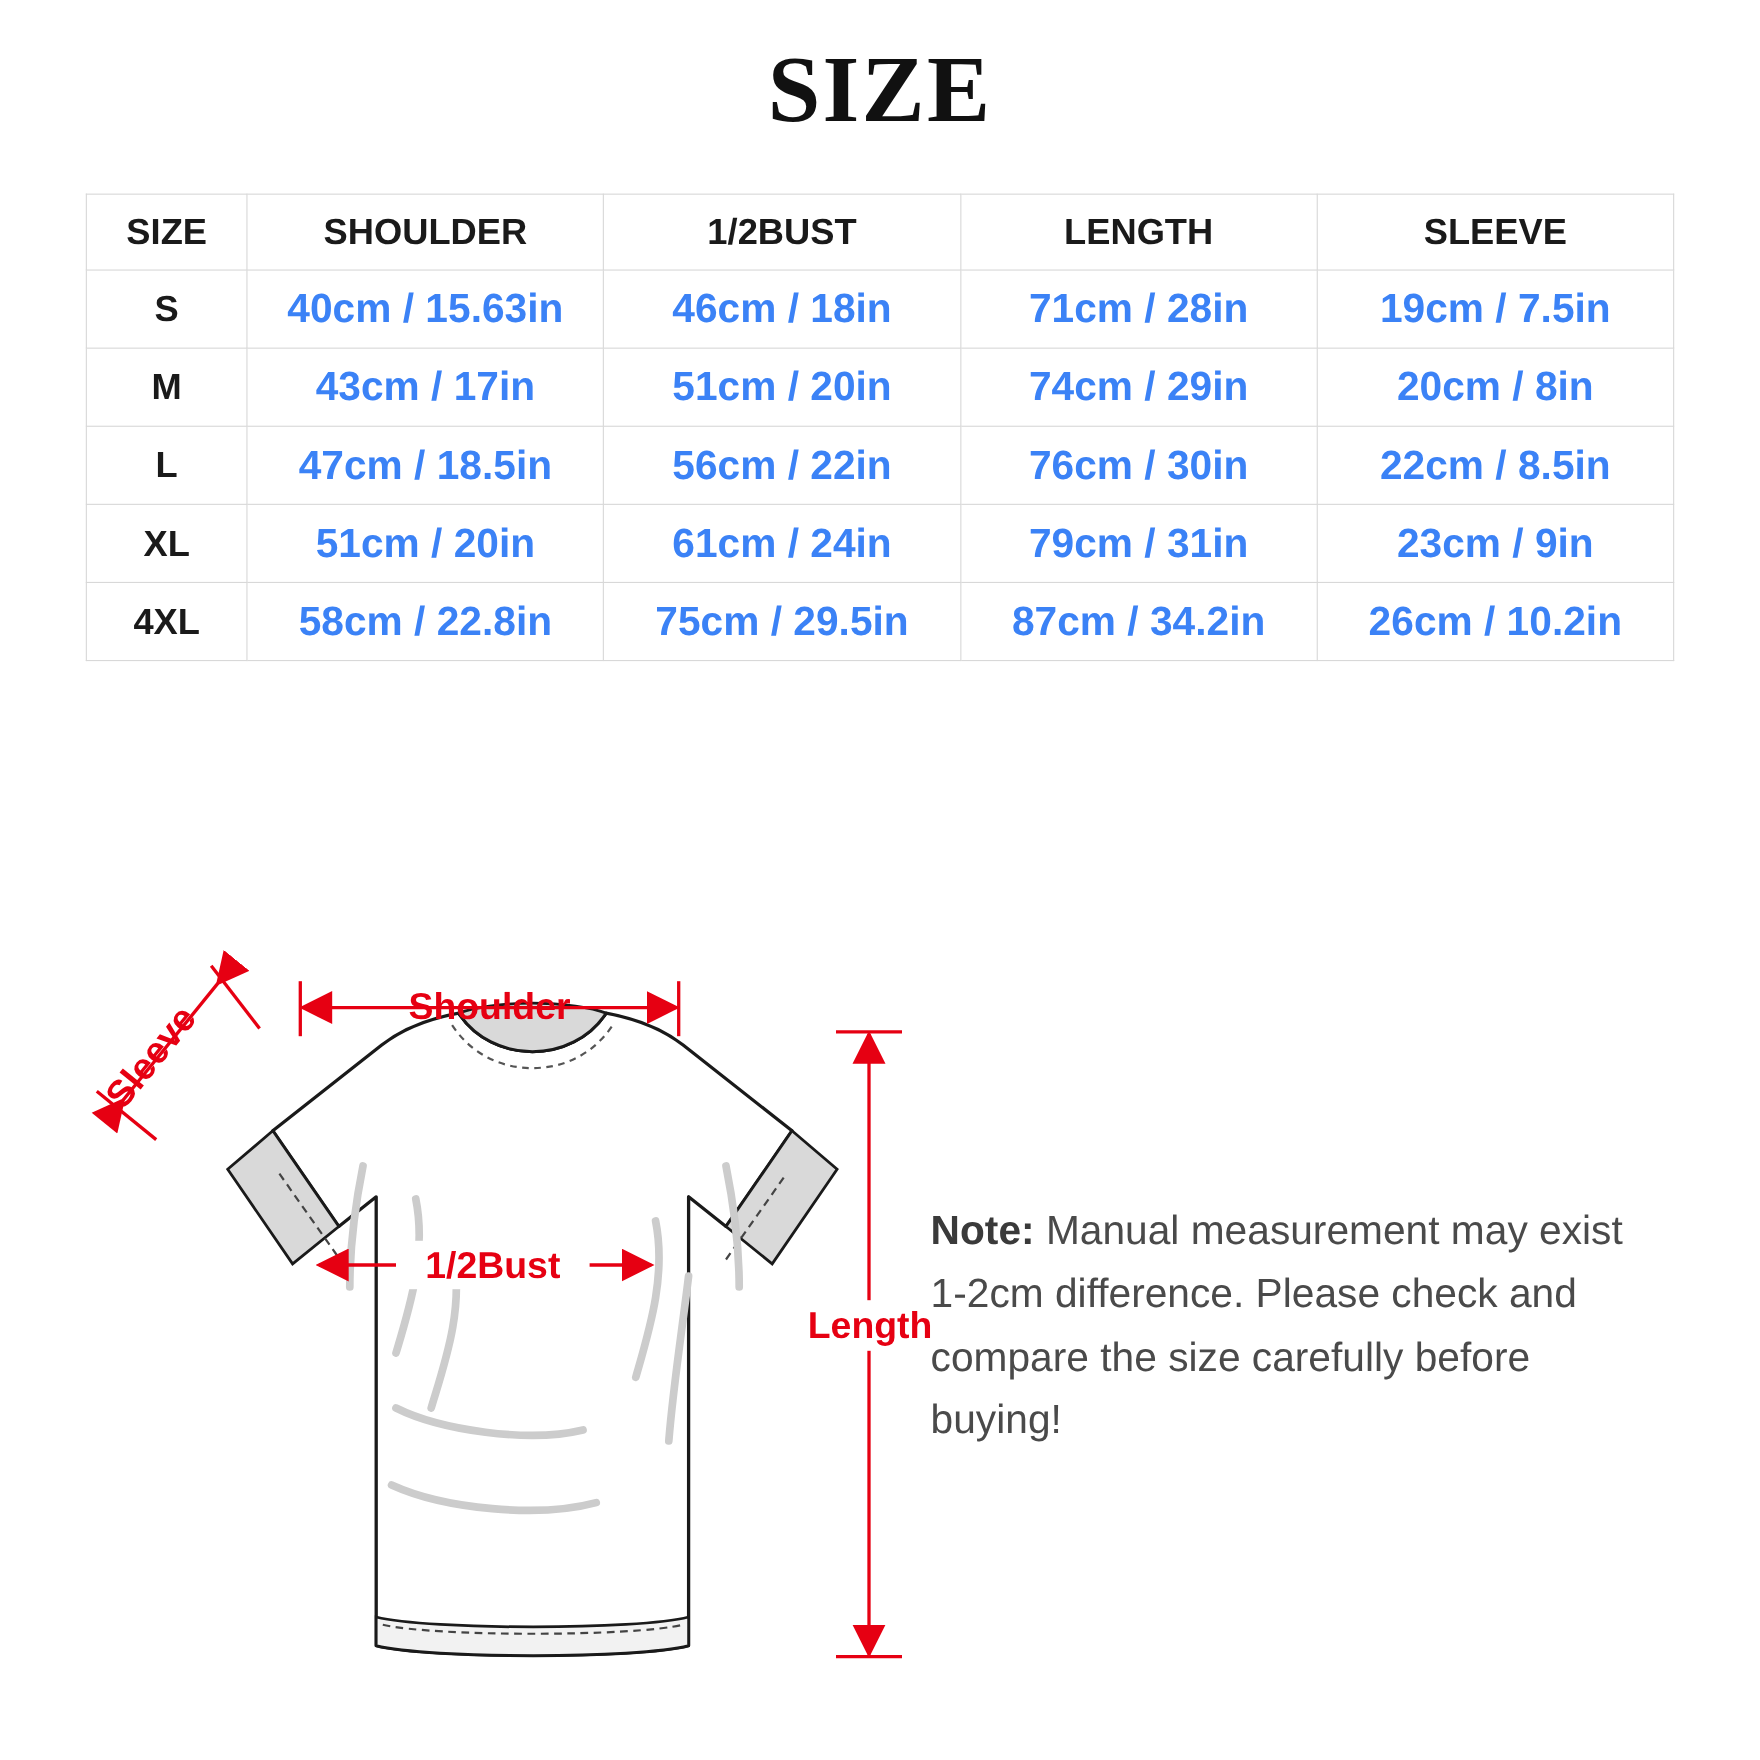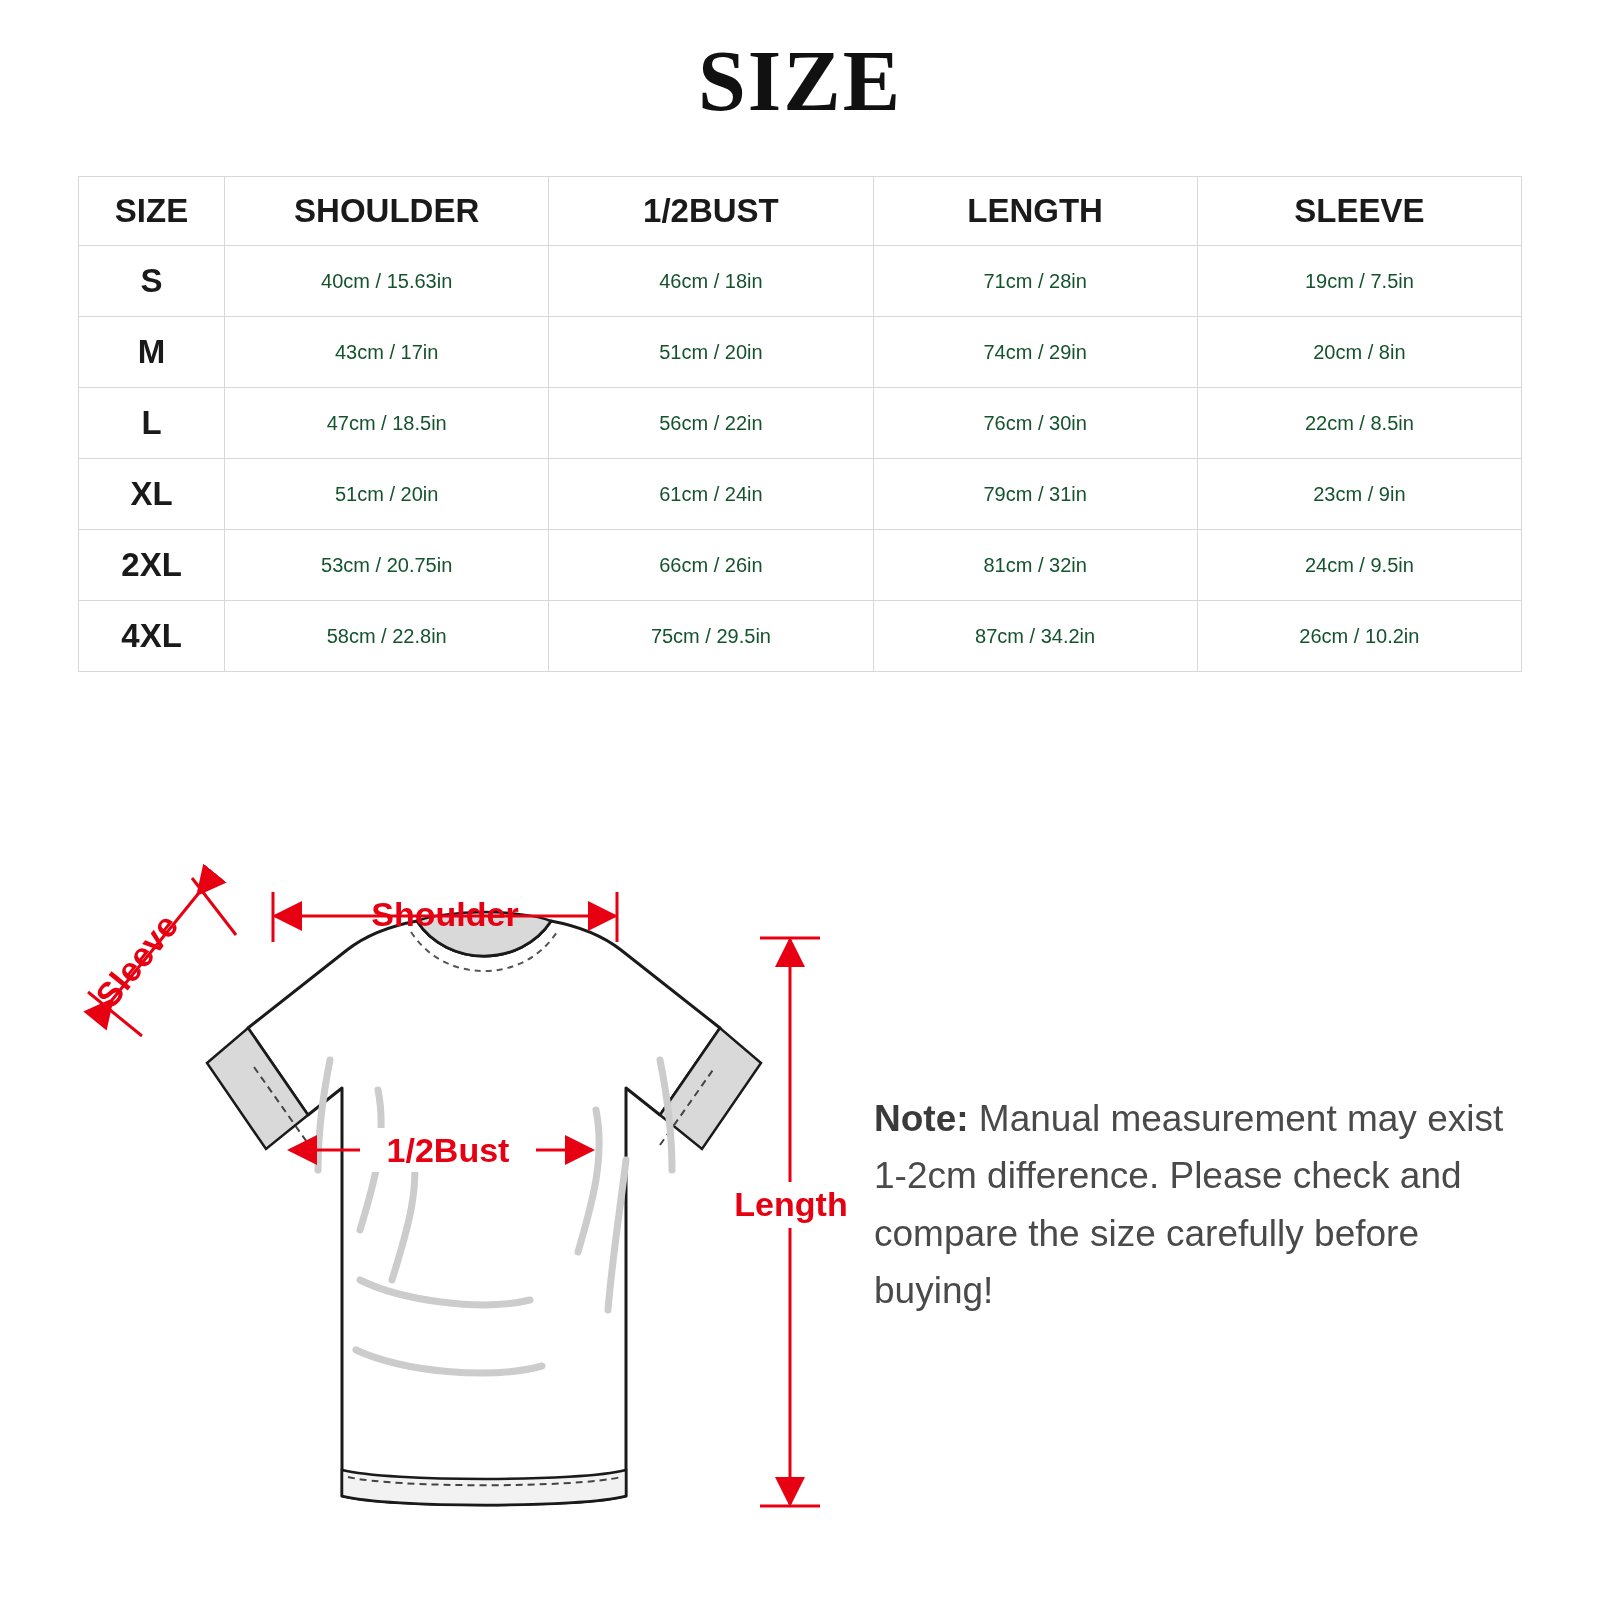--- a/index.html
+++ b/index.html
@@ -51,41 +51,41 @@
     font-weight: 700;
     color: #1a1a1a;
     height: 68px;
   }
   .size-table td.size-cell {
     font-size: 33px;
     font-weight: 700;
     color: #1a1a1a;
   }
   .size-table td.val {
-    font-size: 20px;
-    font-weight: 400;
-    color: #14532d;
+    font-size: 37px;
+    font-weight: 700;
+    color: #3b82f6;
   }
   .col-size   { width: 146px; }
   .col-other  { width: 324px; }
 
   
   .illustration {
     position: absolute;
     left: 60px;
     top: 860px;
     width: 800px;
     height: 700px;
   }
   .illustration svg { display: block; }
 
   
   .note {
     position: absolute;
-    left: 874px;
+    left: 846px;
     top: 1090px;
     width: 660px;
     font-size: 37px;
     line-height: 1.55;
     color: #4a4a4a;
   }
   .note b {
     color: #3a3a3a;
     font-weight: 700;
   }
@@ -133,27 +133,20 @@
       <td class="val">56cm / 22in</td>
       <td class="val">76cm / 30in</td>
       <td class="val">22cm / 8.5in</td>
     </tr>
     <tr>
       <td class="size-cell">XL</td>
       <td class="val">51cm / 20in</td>
       <td class="val">61cm / 24in</td>
       <td class="val">79cm / 31in</td>
       <td class="val">23cm / 9in</td>
-    </tr>
-    <tr>
-      <td class="size-cell">2XL</td>
-      <td class="val">53cm / 20.75in</td>
-      <td class="val">66cm / 26in</td>
-      <td class="val">81cm / 32in</td>
-      <td class="val">24cm / 9.5in</td>
     </tr>
     <tr>
       <td class="size-cell">4XL</td>
       <td class="val">58cm / 22.8in</td>
       <td class="val">75cm / 29.5in</td>
       <td class="val">87cm / 34.2in</td>
       <td class="val">26cm / 10.2in</td>
     </tr>
   </tbody>
 </table>

